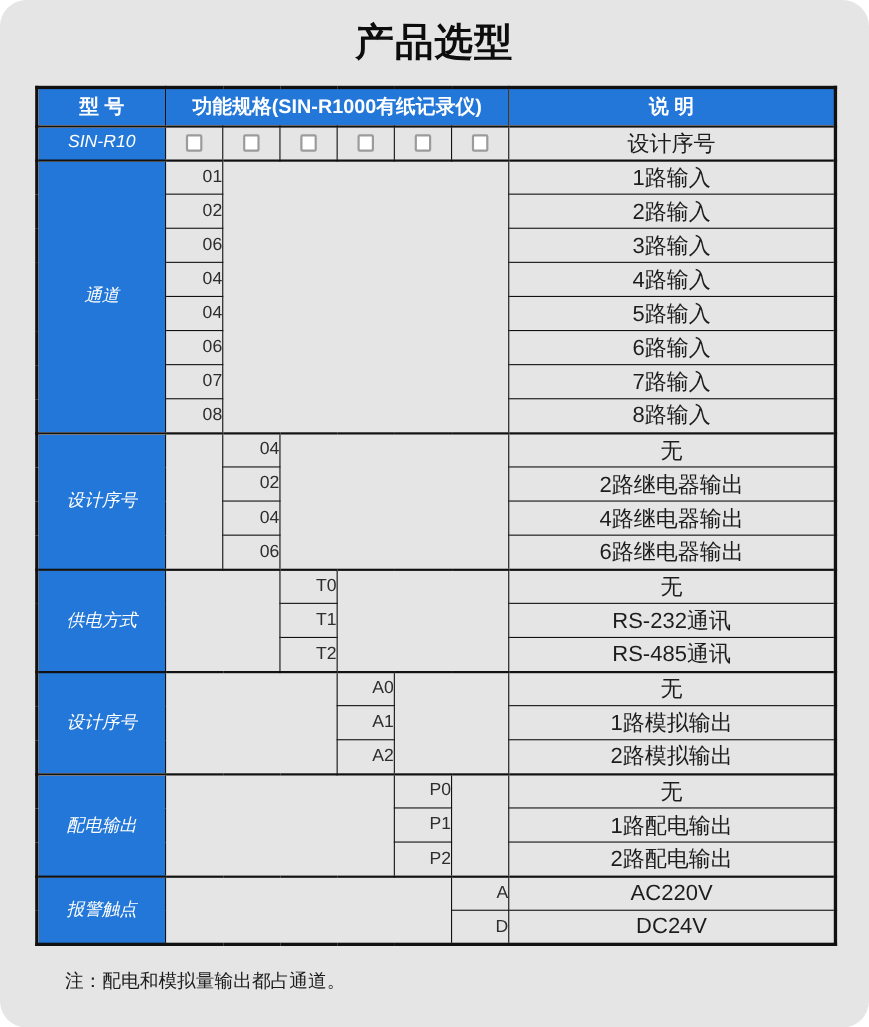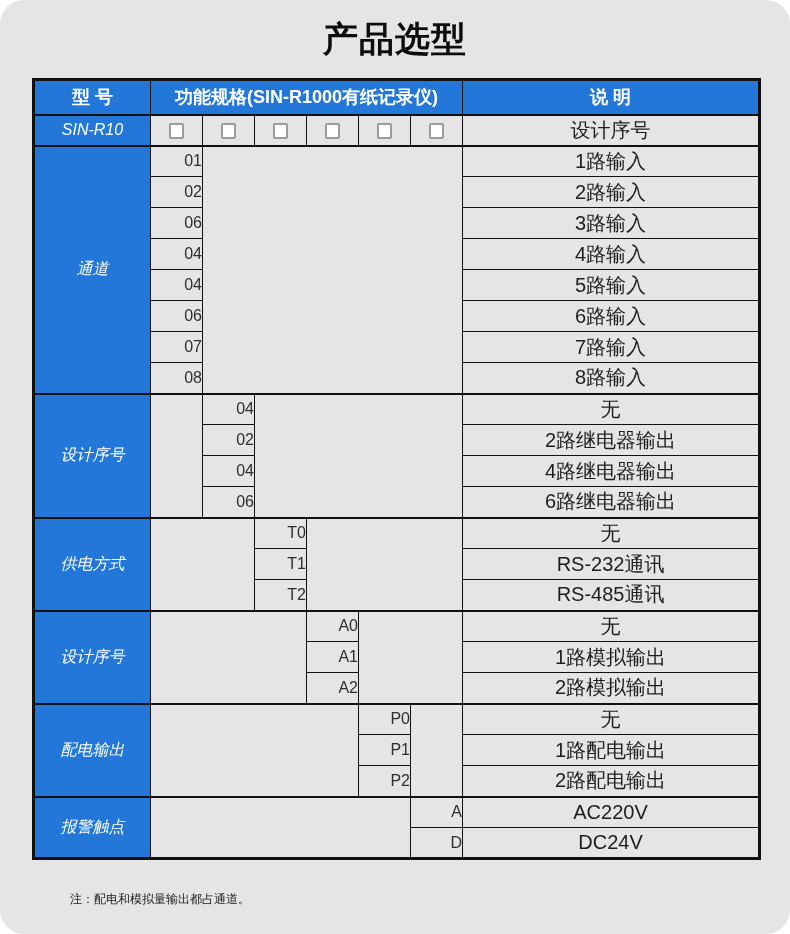--- a/index.html
+++ b/index.html
@@ -16,21 +16,21 @@
     font-size:16px;color:#1d1d1d;overflow:hidden;white-space:nowrap;}
   tr{height:31px;}
   tr.head{height:35px;}
   tr.head td{background:#2277D8;color:#ffffff;font-weight:bold;font-size:18px;border-bottom:2px solid #111;}
   td.blue{background:#2277D8;color:#ffffff;font-size:16px;font-weight:normal;font-style:italic;}
   tr.sec td{border-top:2px solid #111;}
   td.code{font-size:16px;color:#2e2e2e;text-align:right;}
   td.desc{font-size:20px;color:#1d1d1d;}
   span.cb{display:inline-block;width:15px;height:16px;box-sizing:border-box;
     border:2px solid #9b9b9b;border-radius:2px;background:#fff;vertical-align:middle;}
-  .note{margin:15px;padding:16px 0 0 55px;font-size:12px;color:#1d1d1d;}
+  .note{margin:4px;padding:16px 0 0 55px;font-size:17px;color:#1d1d1d;}
 </style>
 </head>
 <body>
 
 <div class="page">
 
   <h1 class="title">产品选型</h1>
 
   <table class="sel">
     <colgroup>

